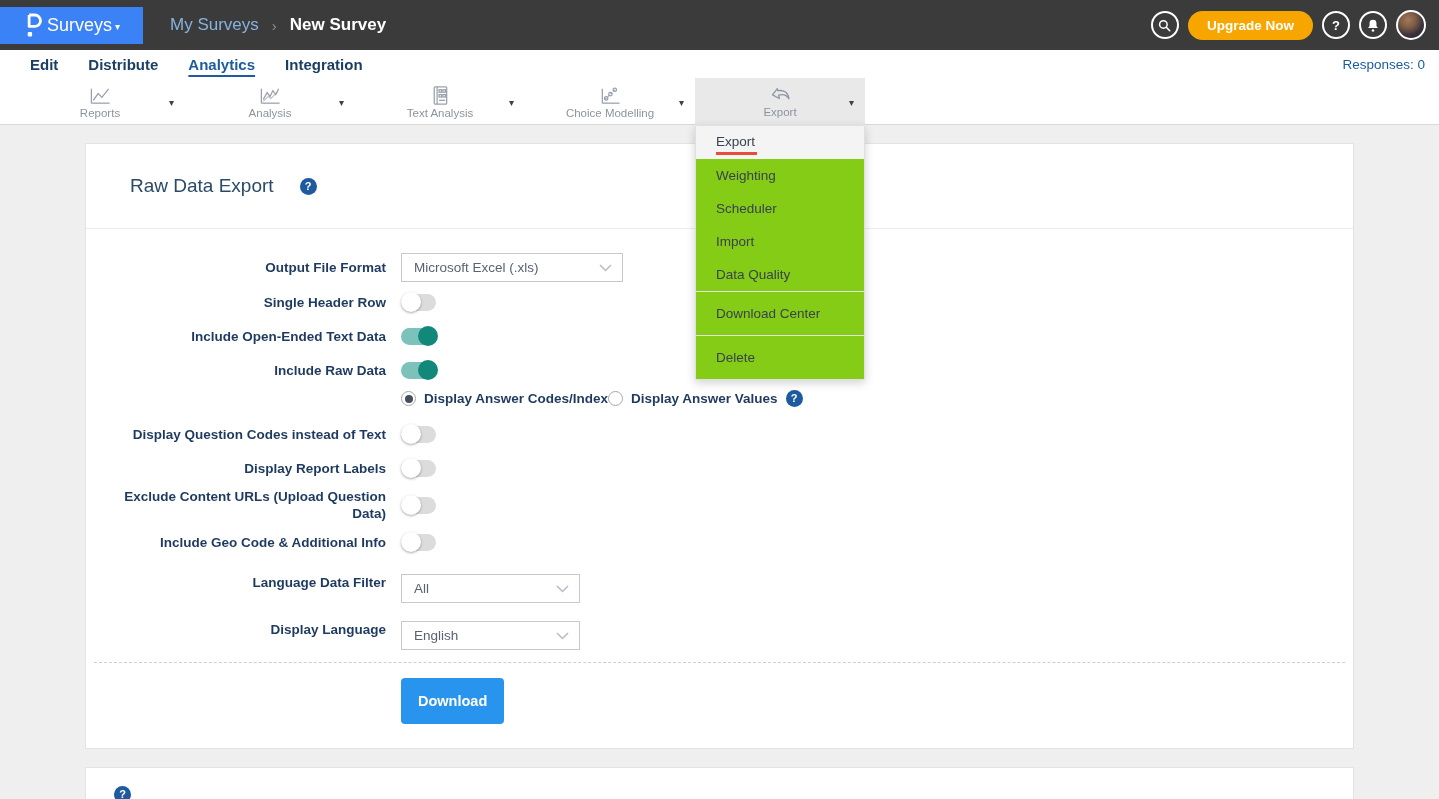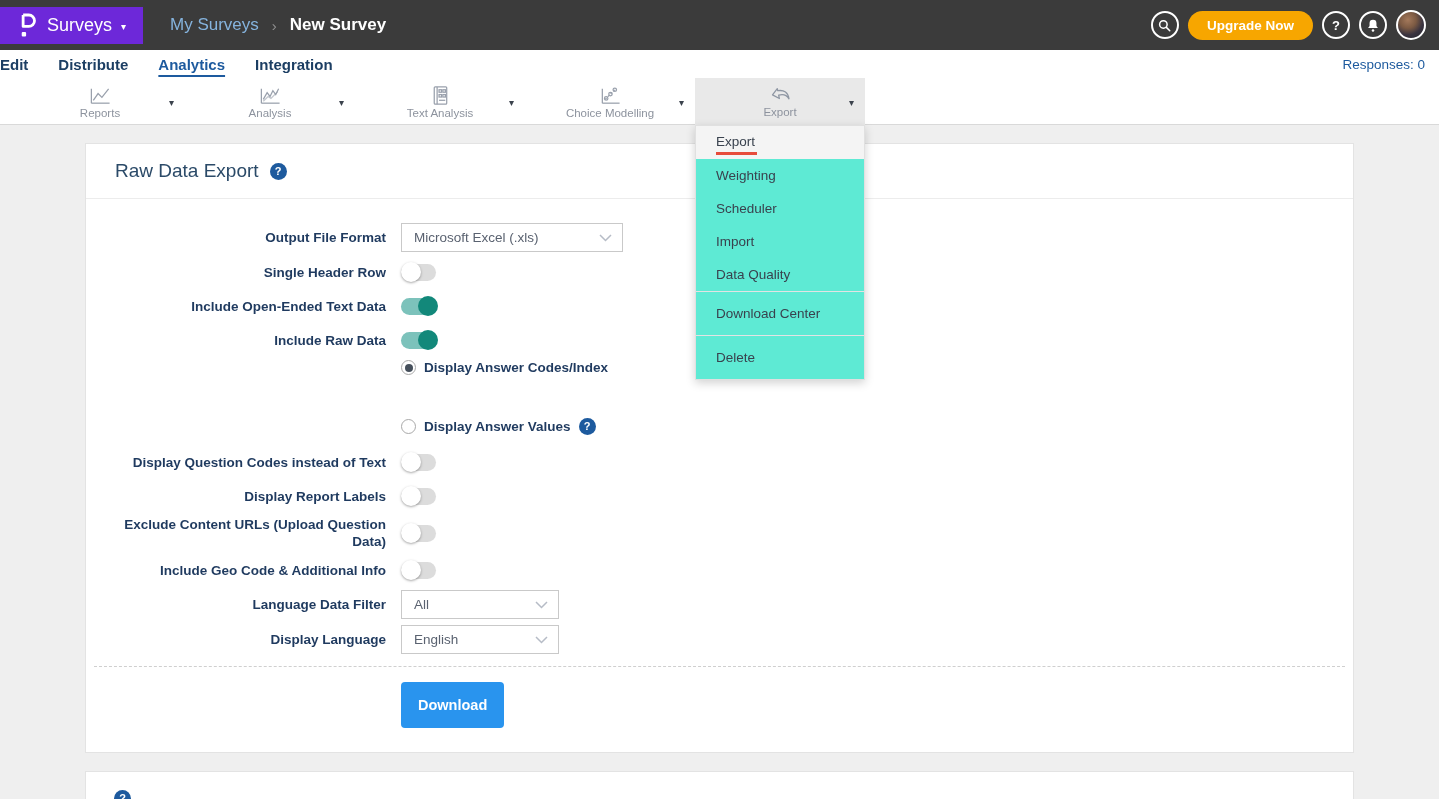--- a/index.html
+++ b/index.html
@@ -6,90 +6,90 @@
   html,body { margin:0; padding:0; }
   body {
     width:1439px; height:799px; overflow:hidden;
     background:#efefef;
     font-family:"Liberation Sans", sans-serif;
     -webkit-font-smoothing:antialiased;
   }
 
   
   .topbar { height:50px; background:#3b3b3b; display:flex; align-items:center; }
-  .brand { width:143px; height:37px; background:#6d28d9; display:flex; align-items:center; justify-content:center; gap:9px; cursor:pointer; flex-shrink:0; }
+  .brand { width:143px; height:37px; background:#3b82f6; display:flex; align-items:center; justify-content:center; gap:3px; cursor:pointer; flex-shrink:0; }
   .brand-label { color:#fff; font-size:18px; }
   .brand-caret { color:#fff; font-size:10px; margin-top:3px; }
   .crumbs { display:flex; align-items:center; margin-left:27px; gap:13px; font-size:17px; }
   .crumb-parent { color:#85b3dd; cursor:pointer; }
   .crumb-sep { color:#8f8f8f; font-size:15px; }
   .crumb-current { color:#fff; font-weight:700; }
   .top-actions { margin-left:auto; display:flex; align-items:center; gap:9px; padding-right:13px; }
   .circle-btn { width:28px; height:28px; border:2px solid #fff; border-radius:50%;
     display:flex; align-items:center; justify-content:center; color:#fff; background:transparent;
     cursor:pointer; font-size:13px; font-weight:700; flex-shrink:0; padding:0; font-family:inherit; }
   .upgrade-btn { height:29px; border:none; border-radius:15px; background:#f7a600; color:#fff;
     font-weight:700; font-size:13.5px; padding:0 19px; cursor:pointer; font-family:inherit; }
   .avatar { width:30px; height:30px; border-radius:50%; border:2px solid #fff;
     background: radial-gradient(circle at 38% 30%, #a4795b 0%, #7c5a43 34%, #3a3440 62%, #23232b 100%);
     cursor:pointer; flex-shrink:0; }
 
   
-  .subnav { height:28px; background:#fff; display:flex; align-items:center; padding-left:0; gap:30px; }
+  .subnav { height:28px; background:#fff; display:flex; align-items:center; padding-left:30px; gap:30px; }
   .nav-item { font-size:15px; font-weight:700; color:#1c3e63; cursor:pointer; line-height:1; }
   .nav-item.active { color:#1d5a9e; text-decoration:underline; text-underline-offset:5px; text-decoration-thickness:1.5px; }
   .responses { margin-left:auto; padding-right:14px; font-size:13.5px; color:#1d5a9e; }
 
   
   .toolbar { height:47px; background:#fff; border-bottom:1px solid #d9d9d9; display:flex; padding-left:15px; position:relative; }
   .tool { width:170px; height:47px; position:relative; display:flex; flex-direction:column;
     align-items:center; justify-content:center; cursor:pointer; }
   .tool-label { font-size:11.5px; color:#8d939e; margin-top:1px; line-height:1; }
   .tool-caret { position:absolute; right:11px; top:50%; transform:translateY(-50%); font-size:10px; color:#3c434d; }
   .tool.active { background:#e9e9e9; }
   .tool svg { display:block; }
 
   
   .menu { position:absolute; left:0; top:47px; width:170px; background:#fff;
     border:1px solid #e0e0e0; box-shadow:0 3px 9px rgba(0,0,0,.18); z-index:10; cursor:default; }
   .menu-item { height:33px; display:flex; align-items:center; padding-left:20px;
-    font-size:13.5px; color:#39424e; cursor:pointer; background:#5eead4; }
+    font-size:13.5px; color:#39424e; cursor:pointer; background:#84cc16; }
   .menu-item.active { background:#f4f4f4; }
   .menu-item.active .menu-item-label { border-bottom:3px solid #e74c3c; padding:4px 2px 3px 0; }
   .menu-item.divided { border-top:1px solid #e3e3e3; height:44px; }
 
   
   .content { padding:18px 85px 0; }
   .card { background:#fff; border:1px solid #e3e3e3; }
   .card-head { display:flex; align-items:center; gap:10px; padding:15px 28px; border-bottom:1px solid #ececec; }
-  .card-title { font-size:19px; color:#2b4a68; font-weight:400; margin:1px; line-height:22px; }
+  .card-title { font-size:19px; color:#2b4a68; font-weight:400; margin:16px; line-height:22px; }
   .help-badge { width:17px; height:17px; border-radius:50%; background:#1d5a9e; color:#fff;
     font-size:11px; font-weight:700; display:flex; align-items:center; justify-content:center;
     cursor:pointer; flex-shrink:0; line-height:1; }
   .card-body { padding:24px 28px 14px; }
 
   
   .form-row { display:flex; align-items:center; margin-bottom:6px; min-height:28px; }
   .form-row.radios { align-items:flex-start; min-height:0; margin-bottom:4px; }
   .form-label { width:272px; text-align:right; font-size:13.5px; font-weight:700; color:#1f3a5f; flex-shrink:0; line-height:17px; }
   .form-control { margin-left:15px; display:flex; align-items:center; }
 
   .select { height:29px; border:1px solid #c9c9c9; background:#fff; display:flex; align-items:center;
     justify-content:space-between; padding:0 10px 0 12px; cursor:pointer; }
   .select.wide { width:222px; }
-  .select.narrow { width:158px; }
+  .select.narrow { width:179px;margin-top:12px; }
   .select-value { font-size:13.5px; color:#5a6270; }
 
   .toggle { width:35px; height:17px; border-radius:9px; background:#dcdcdc; position:relative; cursor:pointer; }
   .toggle .knob { position:absolute; left:0; top:-1.5px; width:20px; height:20px; border-radius:50%;
     background:#fff; box-shadow:0 1px 2.5px rgba(0,0,0,.35); }
   .toggle.on { background:#7cc2bb; }
   .toggle.on .knob { left:auto; right:-2px; background:#12887a; box-shadow:none; }
 
-  .radio-stack { display:flex; flex-direction:column;gap:34px; }
+  .radio-stack { display:flex; flex-direction:row; }
   .radio-opt { display:flex; align-items:center; gap:8px; margin-bottom:9px; cursor:pointer; }
   .radio { width:15px; height:15px; border-radius:50%; border:1.5px solid #a9a9a9; background:#fff;
     position:relative; flex-shrink:0; }
   .radio.checked::after { content:""; position:absolute; inset:2.5px; background:#454f5b; border-radius:50%; }
   .radio-label { font-size:13.5px; font-weight:700; color:#1f3a5f; }
 
   .add-link { display:flex; align-items:center; gap:7px; color:#1d5a9e; font-weight:700; font-size:14px; cursor:pointer; }
 
   .dashed-sep { border:none; border-top:1px dashed #cfcfcf; margin:12px -20px 15px; }
   .download-btn { margin-left:287px; height:46px; padding:0 17px; background:#2994ee; border:none;

